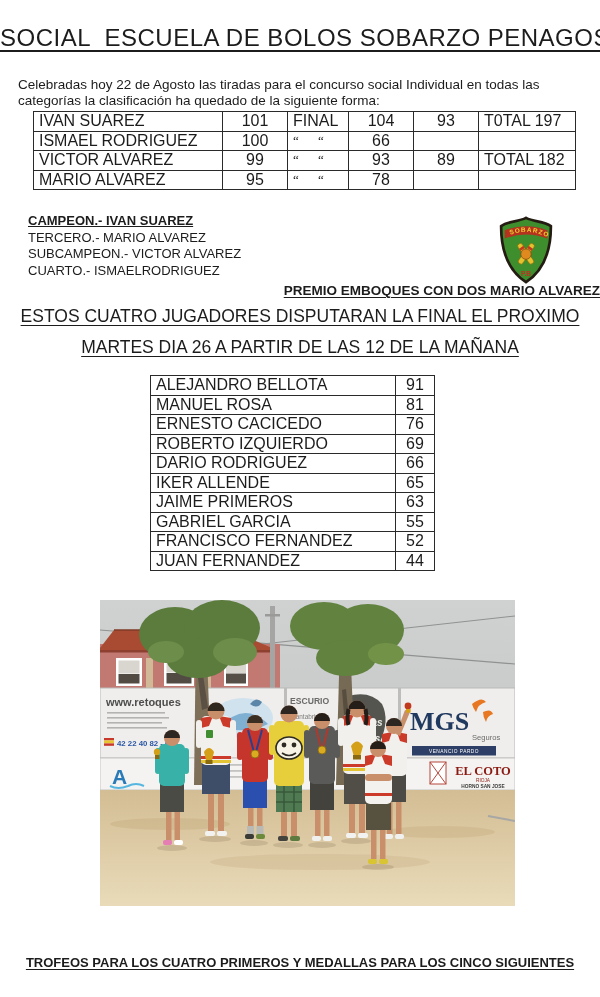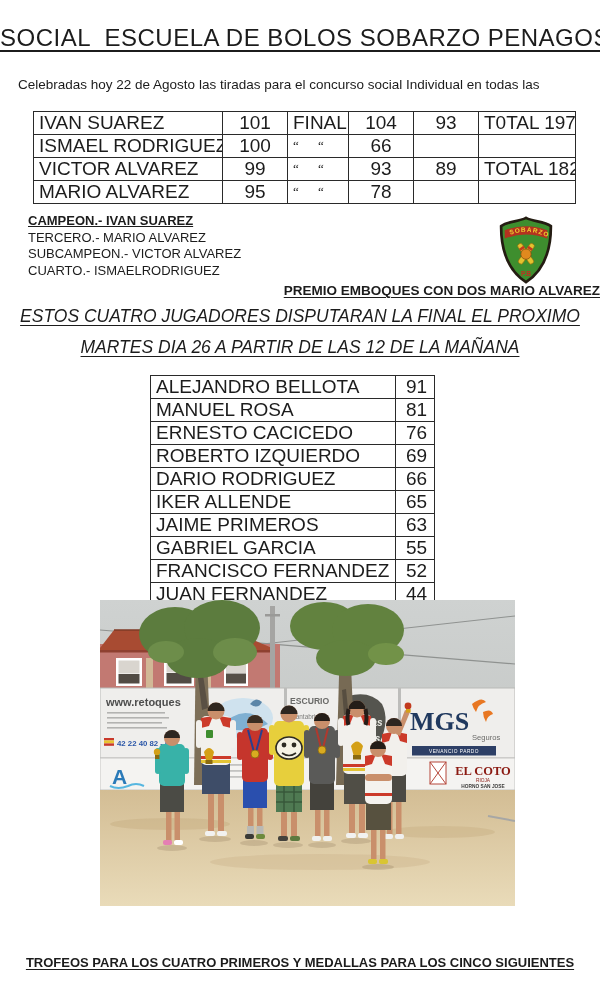--- a/index.html
+++ b/index.html
@@ -6,50 +6,51 @@
   body{width:600px;height:997px;position:relative;overflow:hidden;
        font-family:"Liberation Sans",sans-serif;color:#1c1c1c;}
   .abs{position:absolute;}
 
   .title{top:24px;left:0;width:600px;text-align:center;font-size:24px;
          letter-spacing:.5px;font-weight:500;text-decoration:underline;
          text-underline-offset:4px;white-space:pre;}
   .intro{top:77px;left:18px;width:566px;font-size:13.5px;line-height:16px;}
 
   table{border-collapse:collapse;table-layout:fixed;}
-  td{border:1px solid #2a2a2a;font-size:19px;height:18.5px;padding:0 5px;
+  td{border:1px solid #2a2a2a;font-size:16px;height:18.5px;padding:0 5px;
      overflow:hidden;white-space:nowrap;}
   .t1{top:111px;left:33px;width:542px;}
   .t1 td.c-center{text-align:center;padding:0 2px;margin-top:23px;}
   .quote{font-family:"Liberation Serif",serif;font-size:13px;letter-spacing:8px;}
   .t2{top:375px;left:150px;width:284px;}
   .t2 td.score{padding-left:10px;}
 
   .podium{top:213px;left:28px;font-size:13px;line-height:16.5px;}
   .podium .line1{font-weight:bold;text-decoration:underline;}
 
   .premio{top:283px;left:0;width:600px;text-align:right;font-size:13.5px;
           font-weight:bold;text-decoration:underline;text-underline-offset:2px;}
   .announce{top:301px;left:0;width:600px;text-align:center;font-size:17.5px;
             line-height:31px;}
-  .announce span{text-decoration:underline;text-underline-offset:3px;font-style:italic;}
+  .announce span{text-decoration:underline;text-underline-offset:3px;}
 
   .footer{top:955px;left:0;width:600px;text-align:center;font-size:13px;
           font-weight:bold;text-decoration:underline;text-underline-offset:2px;}
 
   .crest{top:216px;left:498px;width:56px;height:68px;}
   .photo{top:600px;left:100px;width:415px;height:306px;}
 </style>
 </head>
 <body>
 
 <div class="abs title">SOCIAL  ESCUELA DE BOLOS SOBARZO PENAGOS</div>
 
 <div class="abs intro">
   <div>Celebradas hoy  22 de Agosto las tiradas para el concurso social Individual en todas las</div>
+  <div>categorías la clasificación ha quedado de la siguiente forma:</div>
 </div>
 
 <table class="abs t1">
   <colgroup>
       <col style="width:189px">
       <col style="width:65px">
       <col style="width:61px">
       <col style="width:65px">
       <col style="width:65px">
       <col style="width:97px">

